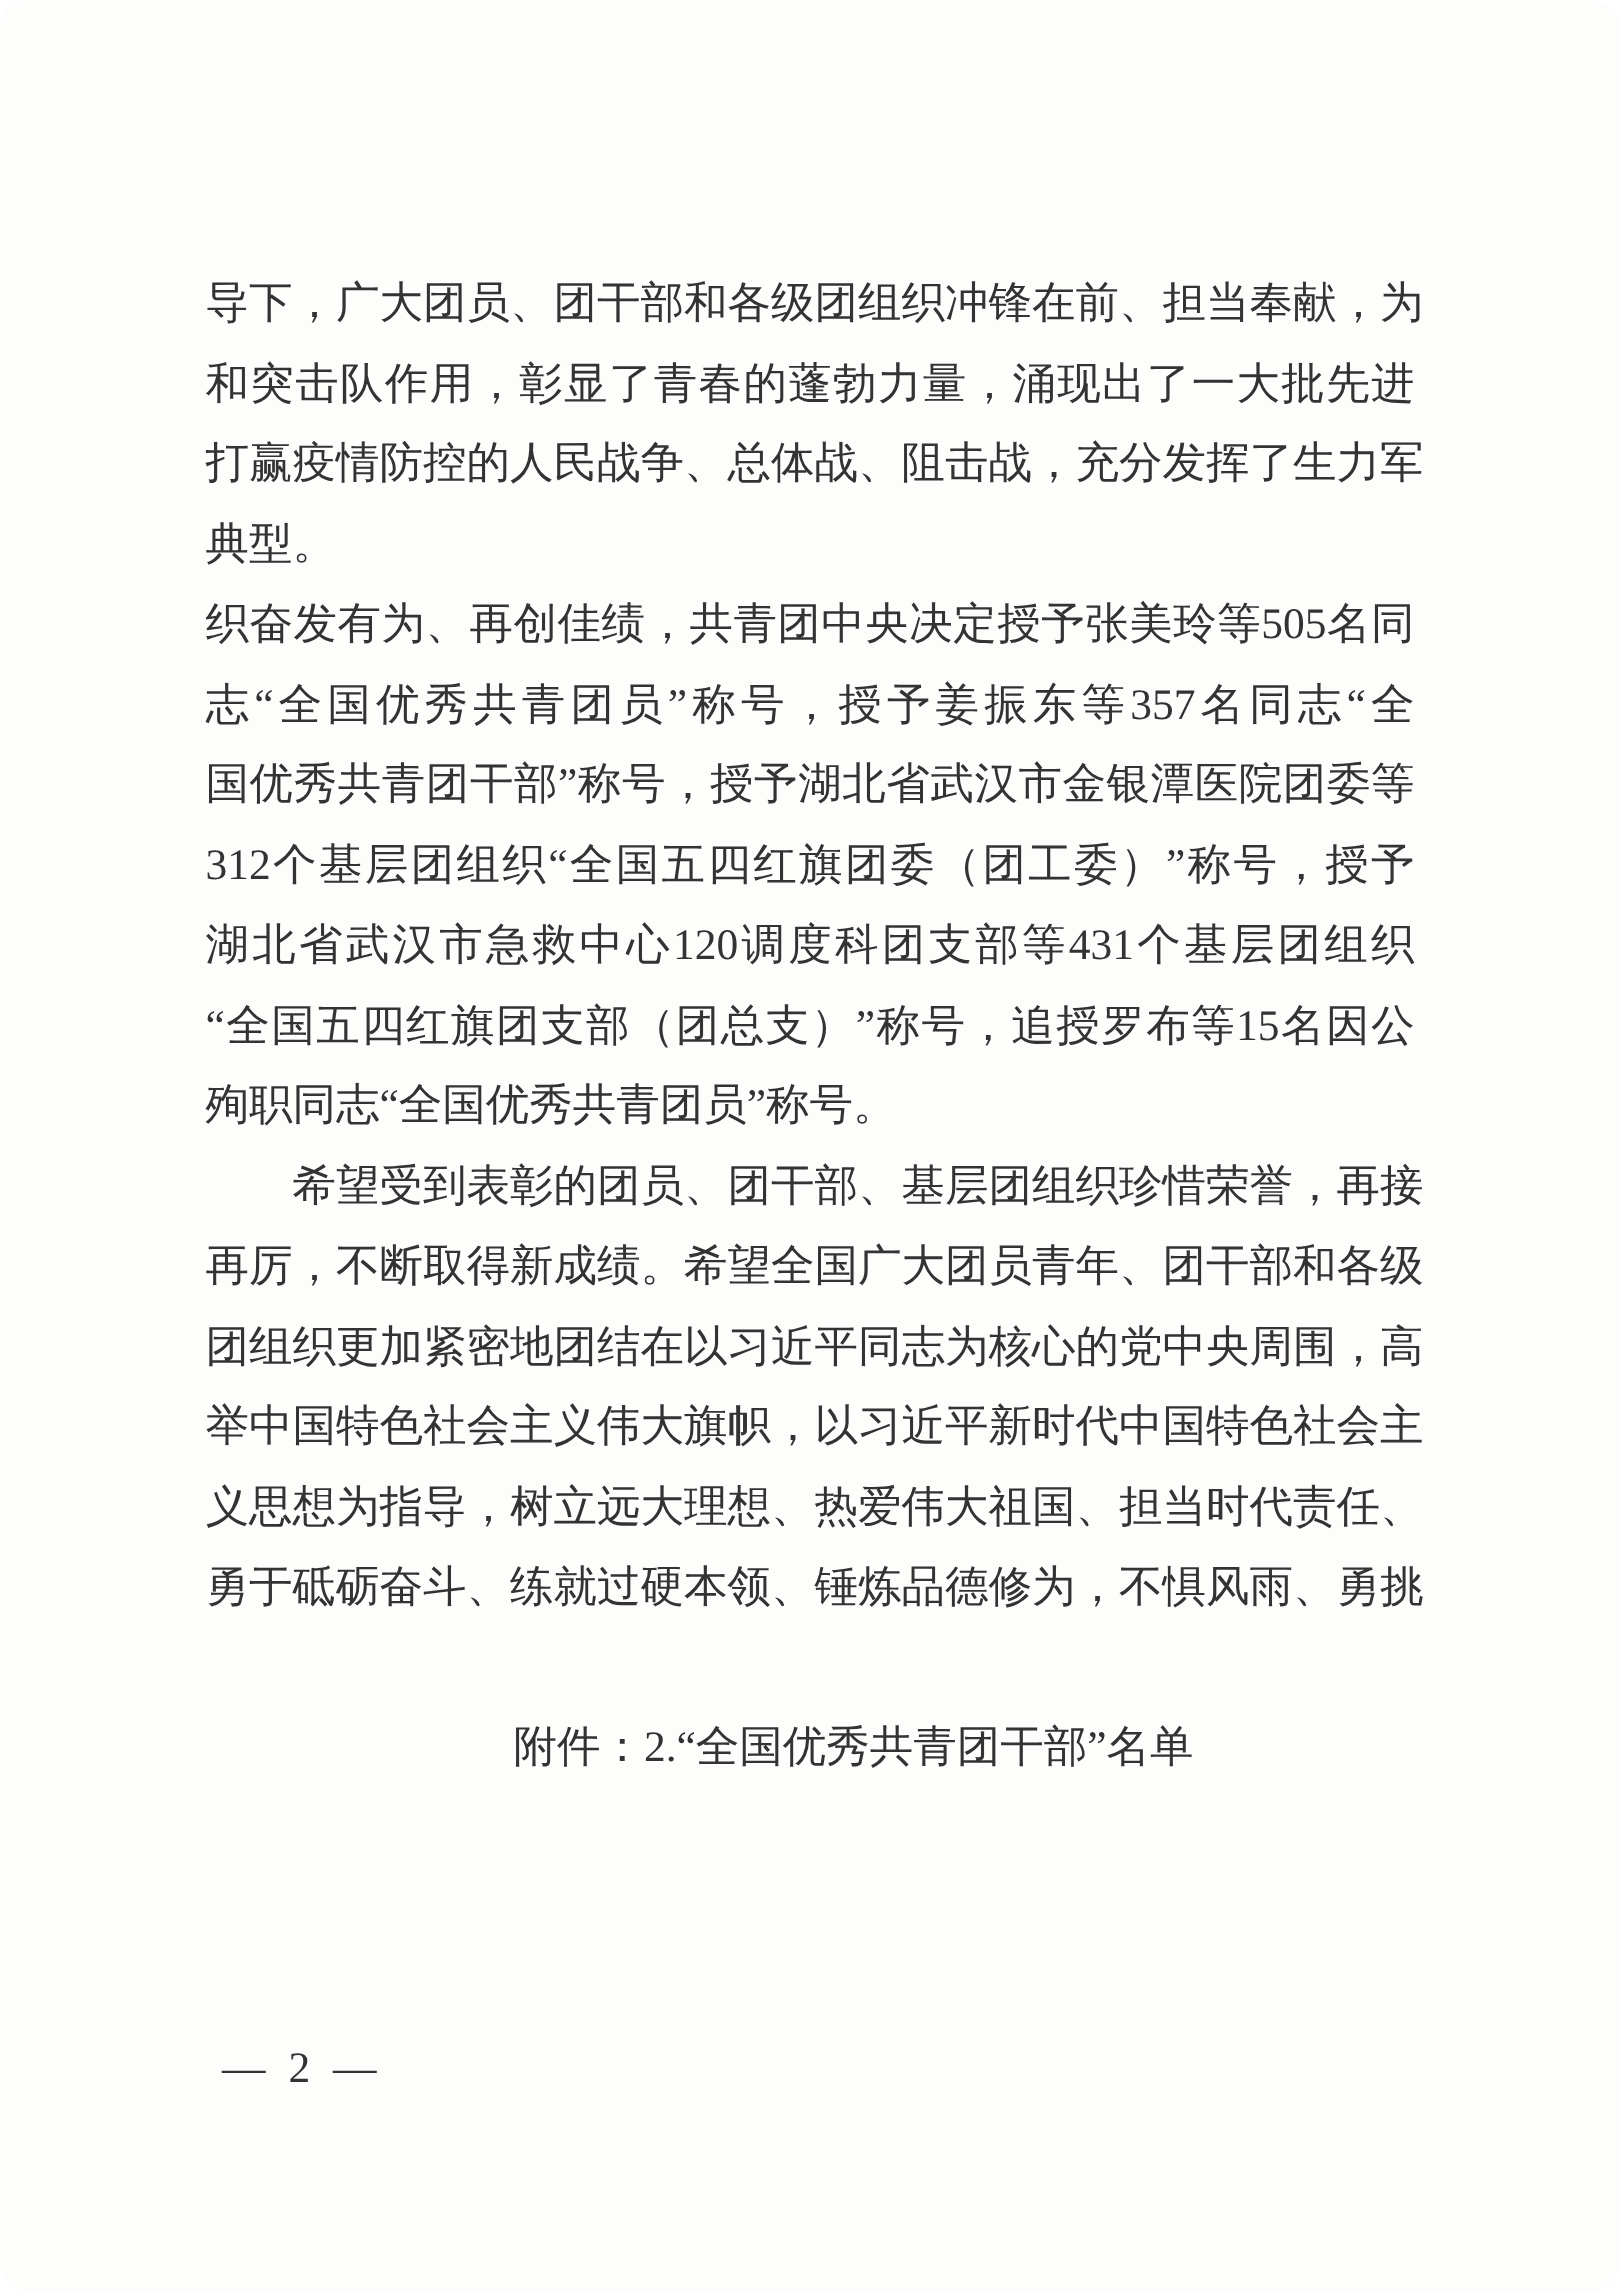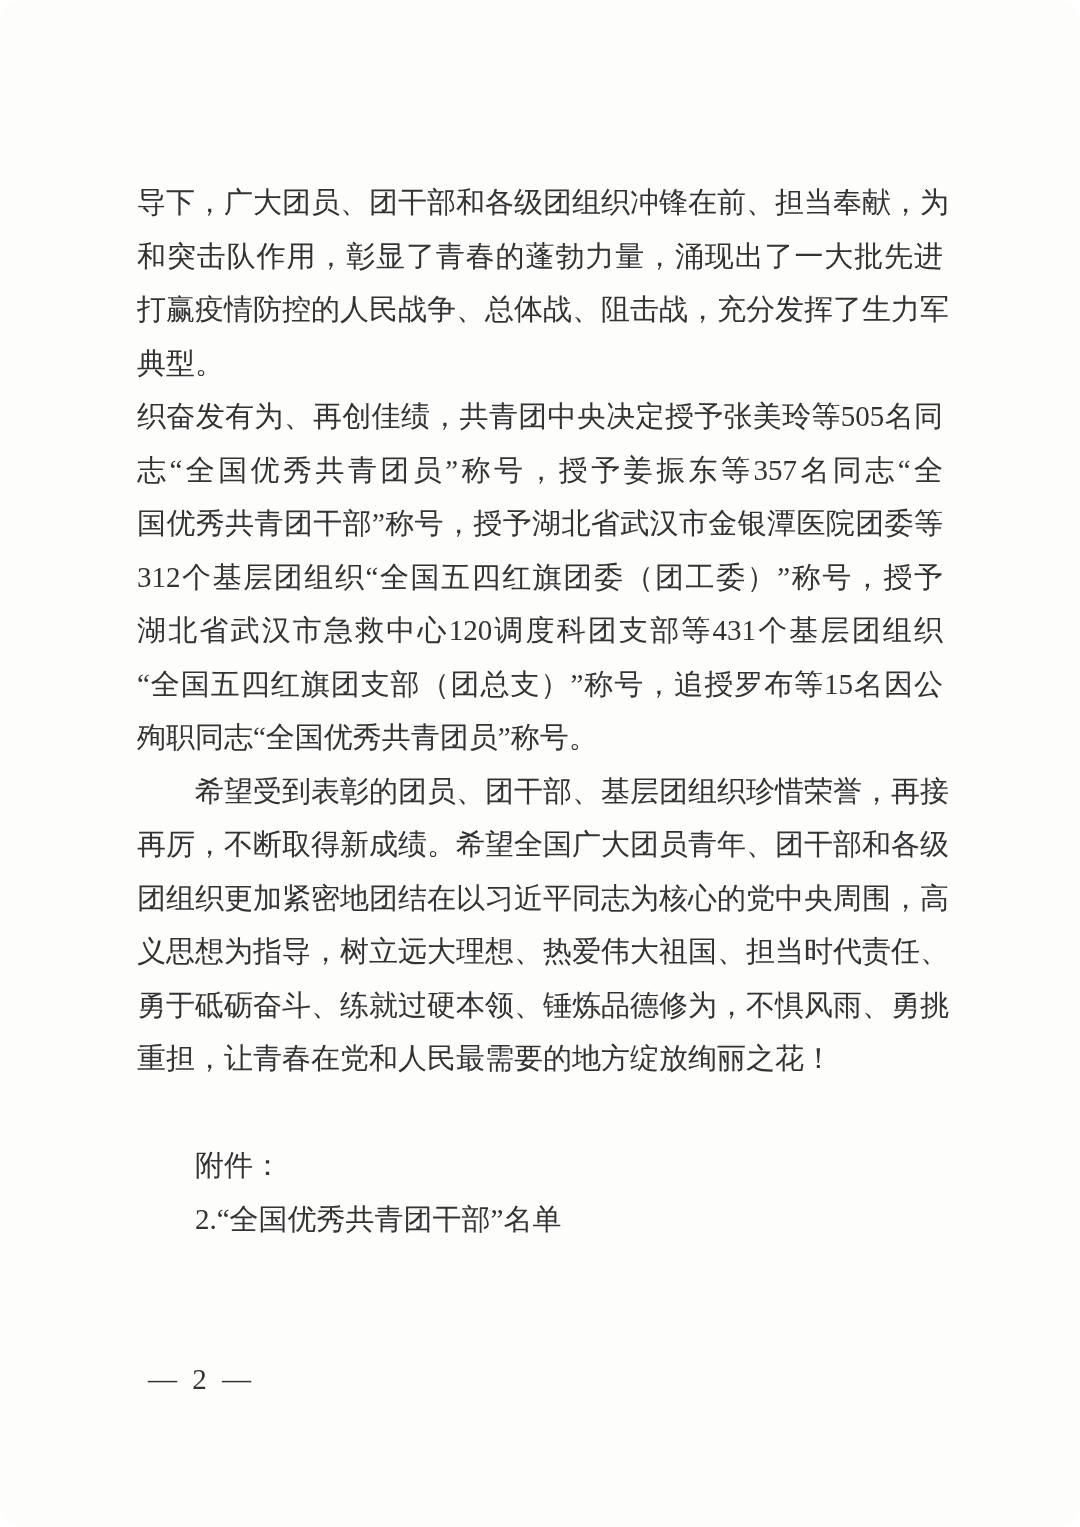--- a/index.html
+++ b/index.html
@@ -44,23 +44,24 @@
   .line.last {
     text-align: left;
     text-align-last: left;
   }
   .line.indent {
     text-indent: 58px;
   }
   .attachment {
     margin-top: 53.5px;
     display: flex;
-    flex-direction: column;
+    flex-direction: row;
     align-items: flex-start;
     padding-left: 58px;
+    justify-content: center;
   }
   .attach-label {
     white-space: pre;
     line-height: 53.5px;
   }
   .attach-items .aline {
     height: 53.5px;
     line-height: 53.5px;
     text-align: left;
     white-space: pre;
@@ -98,23 +99,23 @@
       <div class="line">312个基层团组织“全国五四红旗团委（团工委）”称号，授予</div>
       <div class="line">湖北省武汉市急救中心120调度科团支部等431个基层团组织</div>
       <div class="line">“全国五四红旗团支部（团总支）”称号，追授罗布等15名因公</div>
       <div class="line last">殉职同志“全国优秀共青团员”称号。</div>
     </div>
 
     <div class="para">
       <div class="line indent">希望受到表彰的团员、团干部、基层团组织珍惜荣誉，再接</div>
       <div class="line">再厉，不断取得新成绩。希望全国广大团员青年、团干部和各级</div>
       <div class="line">团组织更加紧密地团结在以习近平同志为核心的党中央周围，高</div>
+      <div class="line">举中国特色社会主义伟大旗帜，以习近平新时代中国特色社会主</div>
       <div class="line">义思想为指导，树立远大理想、热爱伟大祖国、担当时代责任、</div>
       <div class="line">勇于砥砺奋斗、练就过硬本领、锤炼品德修为，不惧风雨、勇挑</div>
-      <div class="line last">重担，让青春在党和人民最需要的地方绽放绚丽之花！</div>
     </div>
 
     <div class="attachment">
       <span class="attach-label">附件：</span>
       <div class="attach-items">
         <div class="aline">2.“全国优秀共青团干部”名单</div>
       </div>
     </div>
 
   </div>

